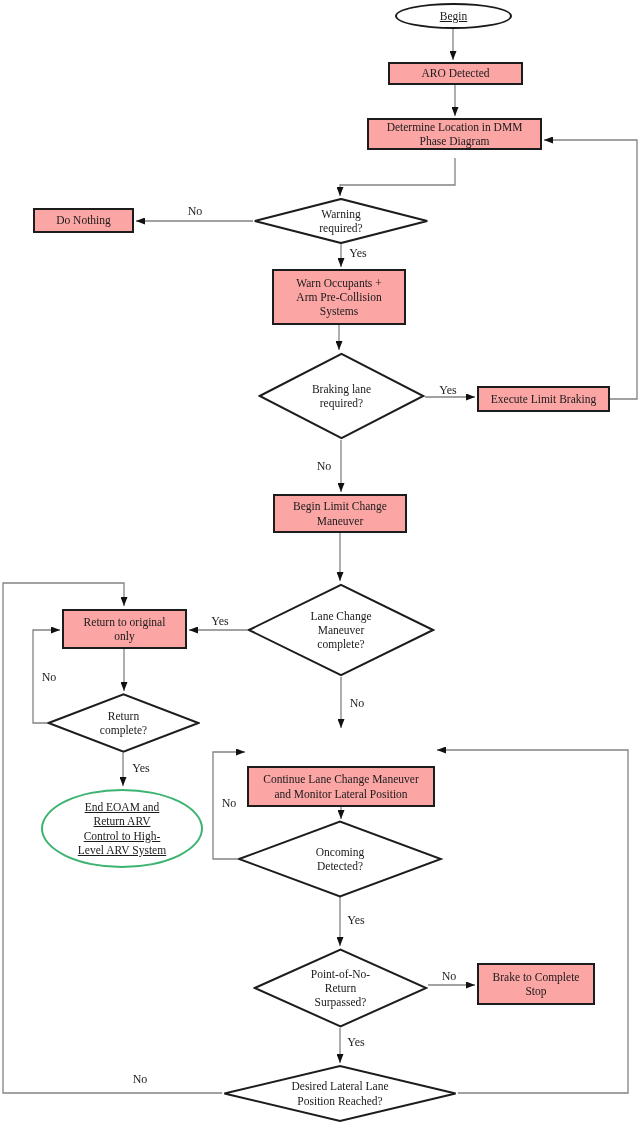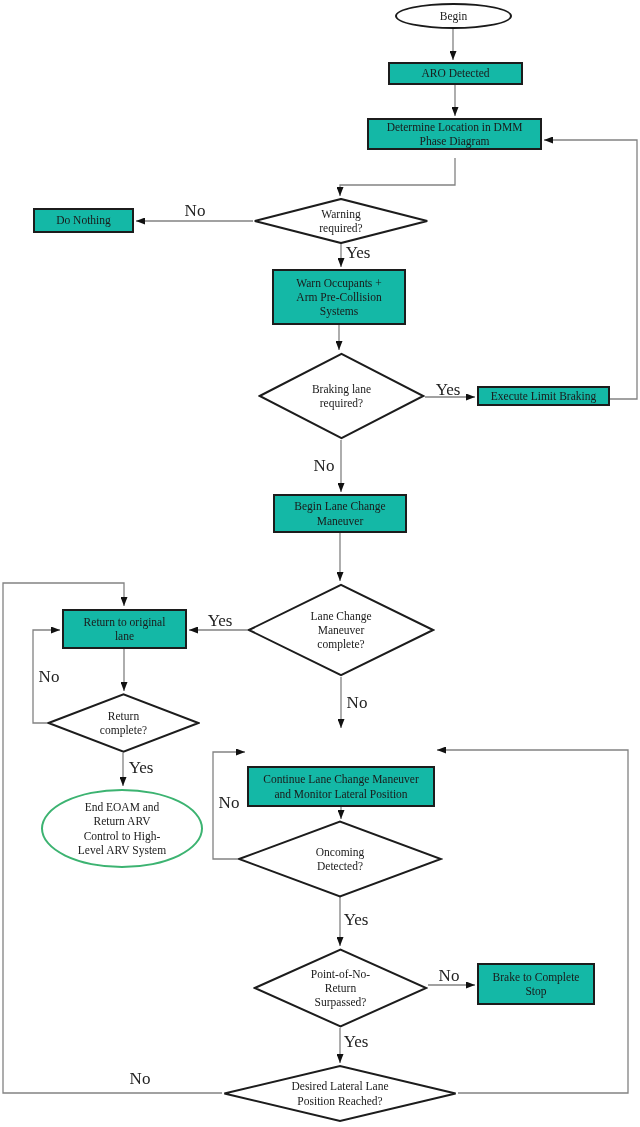--- a/index.html
+++ b/index.html
@@ -28,28 +28,29 @@
     z-index: 2;
     display: flex;
     align-items: center;
     justify-content: center;
     text-align: center;
     font-size: 11.5px;
     line-height: 1.24;
     box-sizing: border-box;
   }
   .rect-node {
-    background: #14b8a6;
+    background: #fca5a5;
     border: 2px solid #1c1c1c;
     text-align: center;
   }
   .ellipse-node {
     background: #ffffff;
     border: 2px solid #1a1a1a;
     border-radius: 50%;
+    text-decoration: underline;
   }
   .ellipse-node.green { border-color: #3cb371; }
   .diamond-node { background: transparent; border: none; justify-content: center; }
   .diamond-node .dshape {
     position: absolute;
     left: 0; top: 0;
     width: 100%; height: 100%;
   }
   .diamond-node .dshape polygon {
     fill: #ffffff;
@@ -58,21 +59,21 @@
   }
   .node-text {
     position: relative;
     white-space: pre-line;
     padding: 0 2px;
   }
   .elabel {
     position: absolute;
     z-index: 3;
     transform: translate(-50%, -50%);
-    font-size: 17px;
+    font-size: 12px;
     color: #222222;
     background: transparent;
     text-align: right;
   }
 </style>
 </head>
 <body>
 
 <div class="canvas">
 
@@ -138,41 +139,41 @@
   </div>
 
   <div class="node diamond-node" style="left:258px;top:352px;width:167px;height:88px">
     <svg class="dshape" viewBox="0 0 100 100" preserveAspectRatio="none">
       <polygon points="1,50 50,2 99,50 50,98" vector-effect="non-scaling-stroke"></polygon>
     </svg>
     <div class="node-text">Braking lane
 required?</div>
   </div>
 
-  <div class="node rect-node" style="left:477px;top:386px;width:133px;height:20px">
+  <div class="node rect-node" style="left:477px;top:386px;width:133px;height:26px">
     <div class="node-text">Execute Limit Braking</div>
   </div>
 
   <div class="node rect-node" style="left:273px;top:494px;width:134px;height:39px">
-    <div class="node-text">Begin Lane Change
+    <div class="node-text">Begin Limit Change
 Maneuver</div>
   </div>
 
   <div class="node diamond-node" style="left:247px;top:583px;width:188px;height:94px">
     <svg class="dshape" viewBox="0 0 100 100" preserveAspectRatio="none">
       <polygon points="1,50 50,2 99,50 50,98" vector-effect="non-scaling-stroke"></polygon>
     </svg>
     <div class="node-text">Lane Change
 Maneuver
 complete?</div>
   </div>
 
   <div class="node rect-node" style="left:62px;top:609px;width:125px;height:40px">
     <div class="node-text">Return to original
-lane</div>
+only</div>
   </div>
 
   <div class="node diamond-node" style="left:47px;top:693px;width:153px;height:60px">
     <svg class="dshape" viewBox="0 0 100 100" preserveAspectRatio="none">
       <polygon points="1,50 50,2 99,50 50,98" vector-effect="non-scaling-stroke"></polygon>
     </svg>
     <div class="node-text">Return
 complete?</div>
   </div>
 

